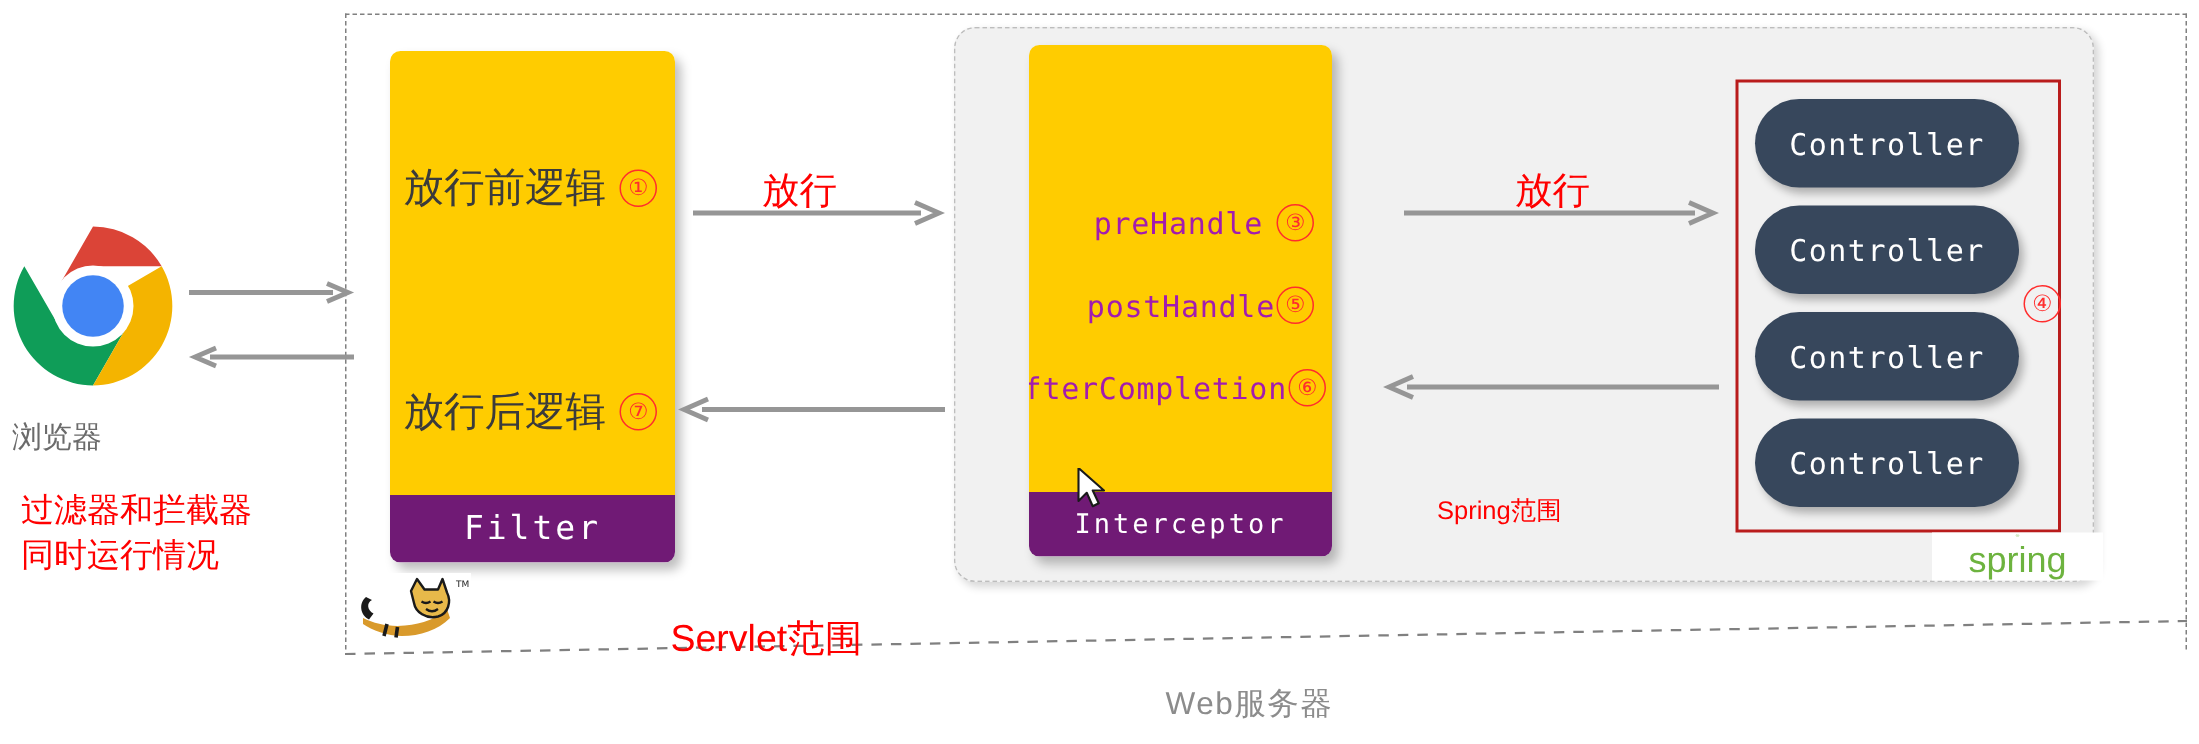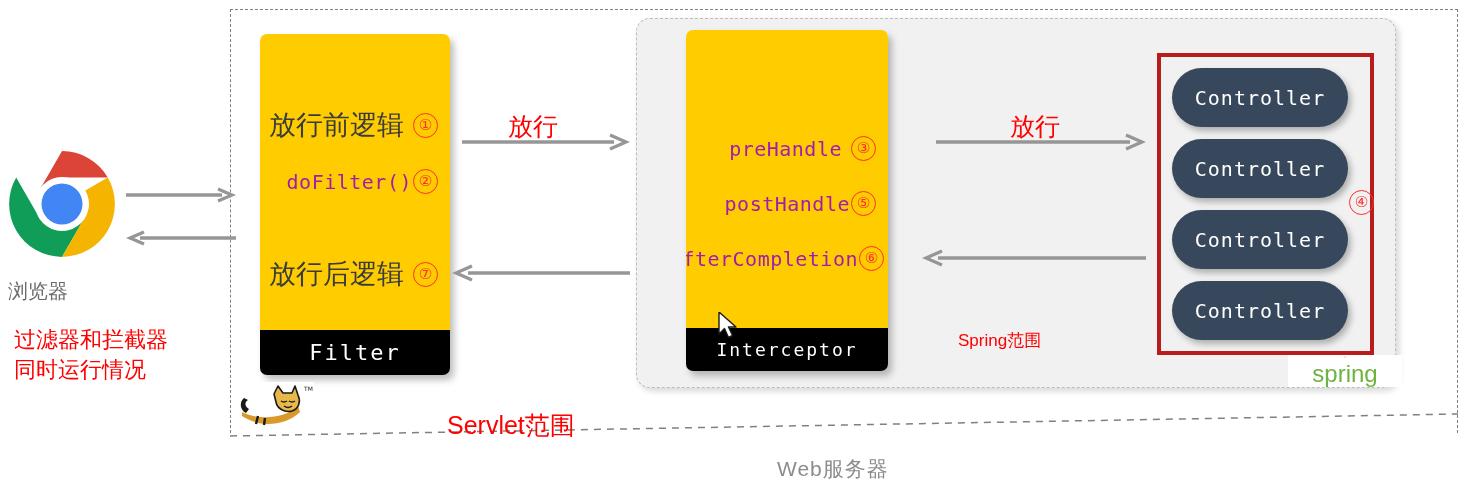--- a/index.html
+++ b/index.html
@@ -37,21 +37,21 @@
   #browser-label{left:8px;top:278px;font-size:20px;color:#6b6b6b;white-space:nowrap;}
   #scenario-label{
     left:14px;top:325px;font-size:22px;color:#ff0000;line-height:30px;
     white-space:nowrap;
   }
 
   
   .stackbox{border-radius:7px;box-shadow:4px 5px 7px rgba(0,0,0,.26);overflow:hidden;}
   .stackbox .body{background:#fc0;width:100%;box-sizing:border-box;position:relative;}
   .stackbox .foot{
-    background:#000000;color:#ffffff;width:100%;
+    background:#701a75;color:#ffffff;width:100%;
     font-family:"DejaVu Sans Mono","Liberation Mono",monospace;
     display:flex;align-items:center;justify-content:center;
     letter-spacing:2px;box-sizing:border-box;
   }
 
   #filter-box{left:260px;top:34px;width:190px;height:341px;}
   #filter-box .body{height:296px;}
   #filter-box .foot{height:45px;font-size:22px;}
 
   #interceptor-box{left:686px;top:30px;width:202px;height:341px;}
@@ -76,21 +76,21 @@
   }
   .circnum.gap{margin-left:9px;}
   .circnum.nogap{margin-left:1px;}
 
   
   .arrowline{position:absolute;height:10px;overflow:visible;}
   .arrow-label{position:absolute;color:#ff0000;font-size:25px;white-space:nowrap;}
 
   
   #controller-group{left:1157px;top:53px;width:217px;height:302px;
-    border:4px solid #b91c1c;box-sizing:border-box;}
+    border:2px solid #b91c1c;box-sizing:border-box;}
   .ctrl-pill{
     position:absolute;left:11px;width:176px;height:59px;border-radius:30px;
     background:#37475c;color:#ffffff;
     font-family:"DejaVu Sans Mono","Liberation Mono",monospace;
     font-size:20px;letter-spacing:1px;
     display:flex;align-items:center;justify-content:center;
     box-shadow:3px 4px 6px rgba(0,0,0,.28);
   }
   #ctrl-circnum{position:absolute;left:1344px;top:190px;}
 
@@ -133,24 +133,20 @@
 </svg>
 
 <div class="abs" id="spring-region"></div>
 <div class="abs" id="spring-scope-label">Spring范围</div>
 
 <div class="abs stackbox" id="filter-box">
   <div class="body">
     <div class="row" style="top:73px;">
       <span class="txt-cn">放行前逻辑</span>
       <span class="circnum gap">①</span>
-    </div>
-    <div class="row" style="top:135px;">
-      <span class="txt-mono">doFilter()</span>
-      <span class="circnum nogap">②</span>
     </div>
     <div class="row" style="top:222px;">
       <span class="txt-cn">放行后逻辑</span>
       <span class="circnum gap">⑦</span>
     </div>
   </div>
   <div class="foot">Filter</div>
 </div>
 
 <div class="arrow-label" style="left:508px;top:110px;">放行</div>

